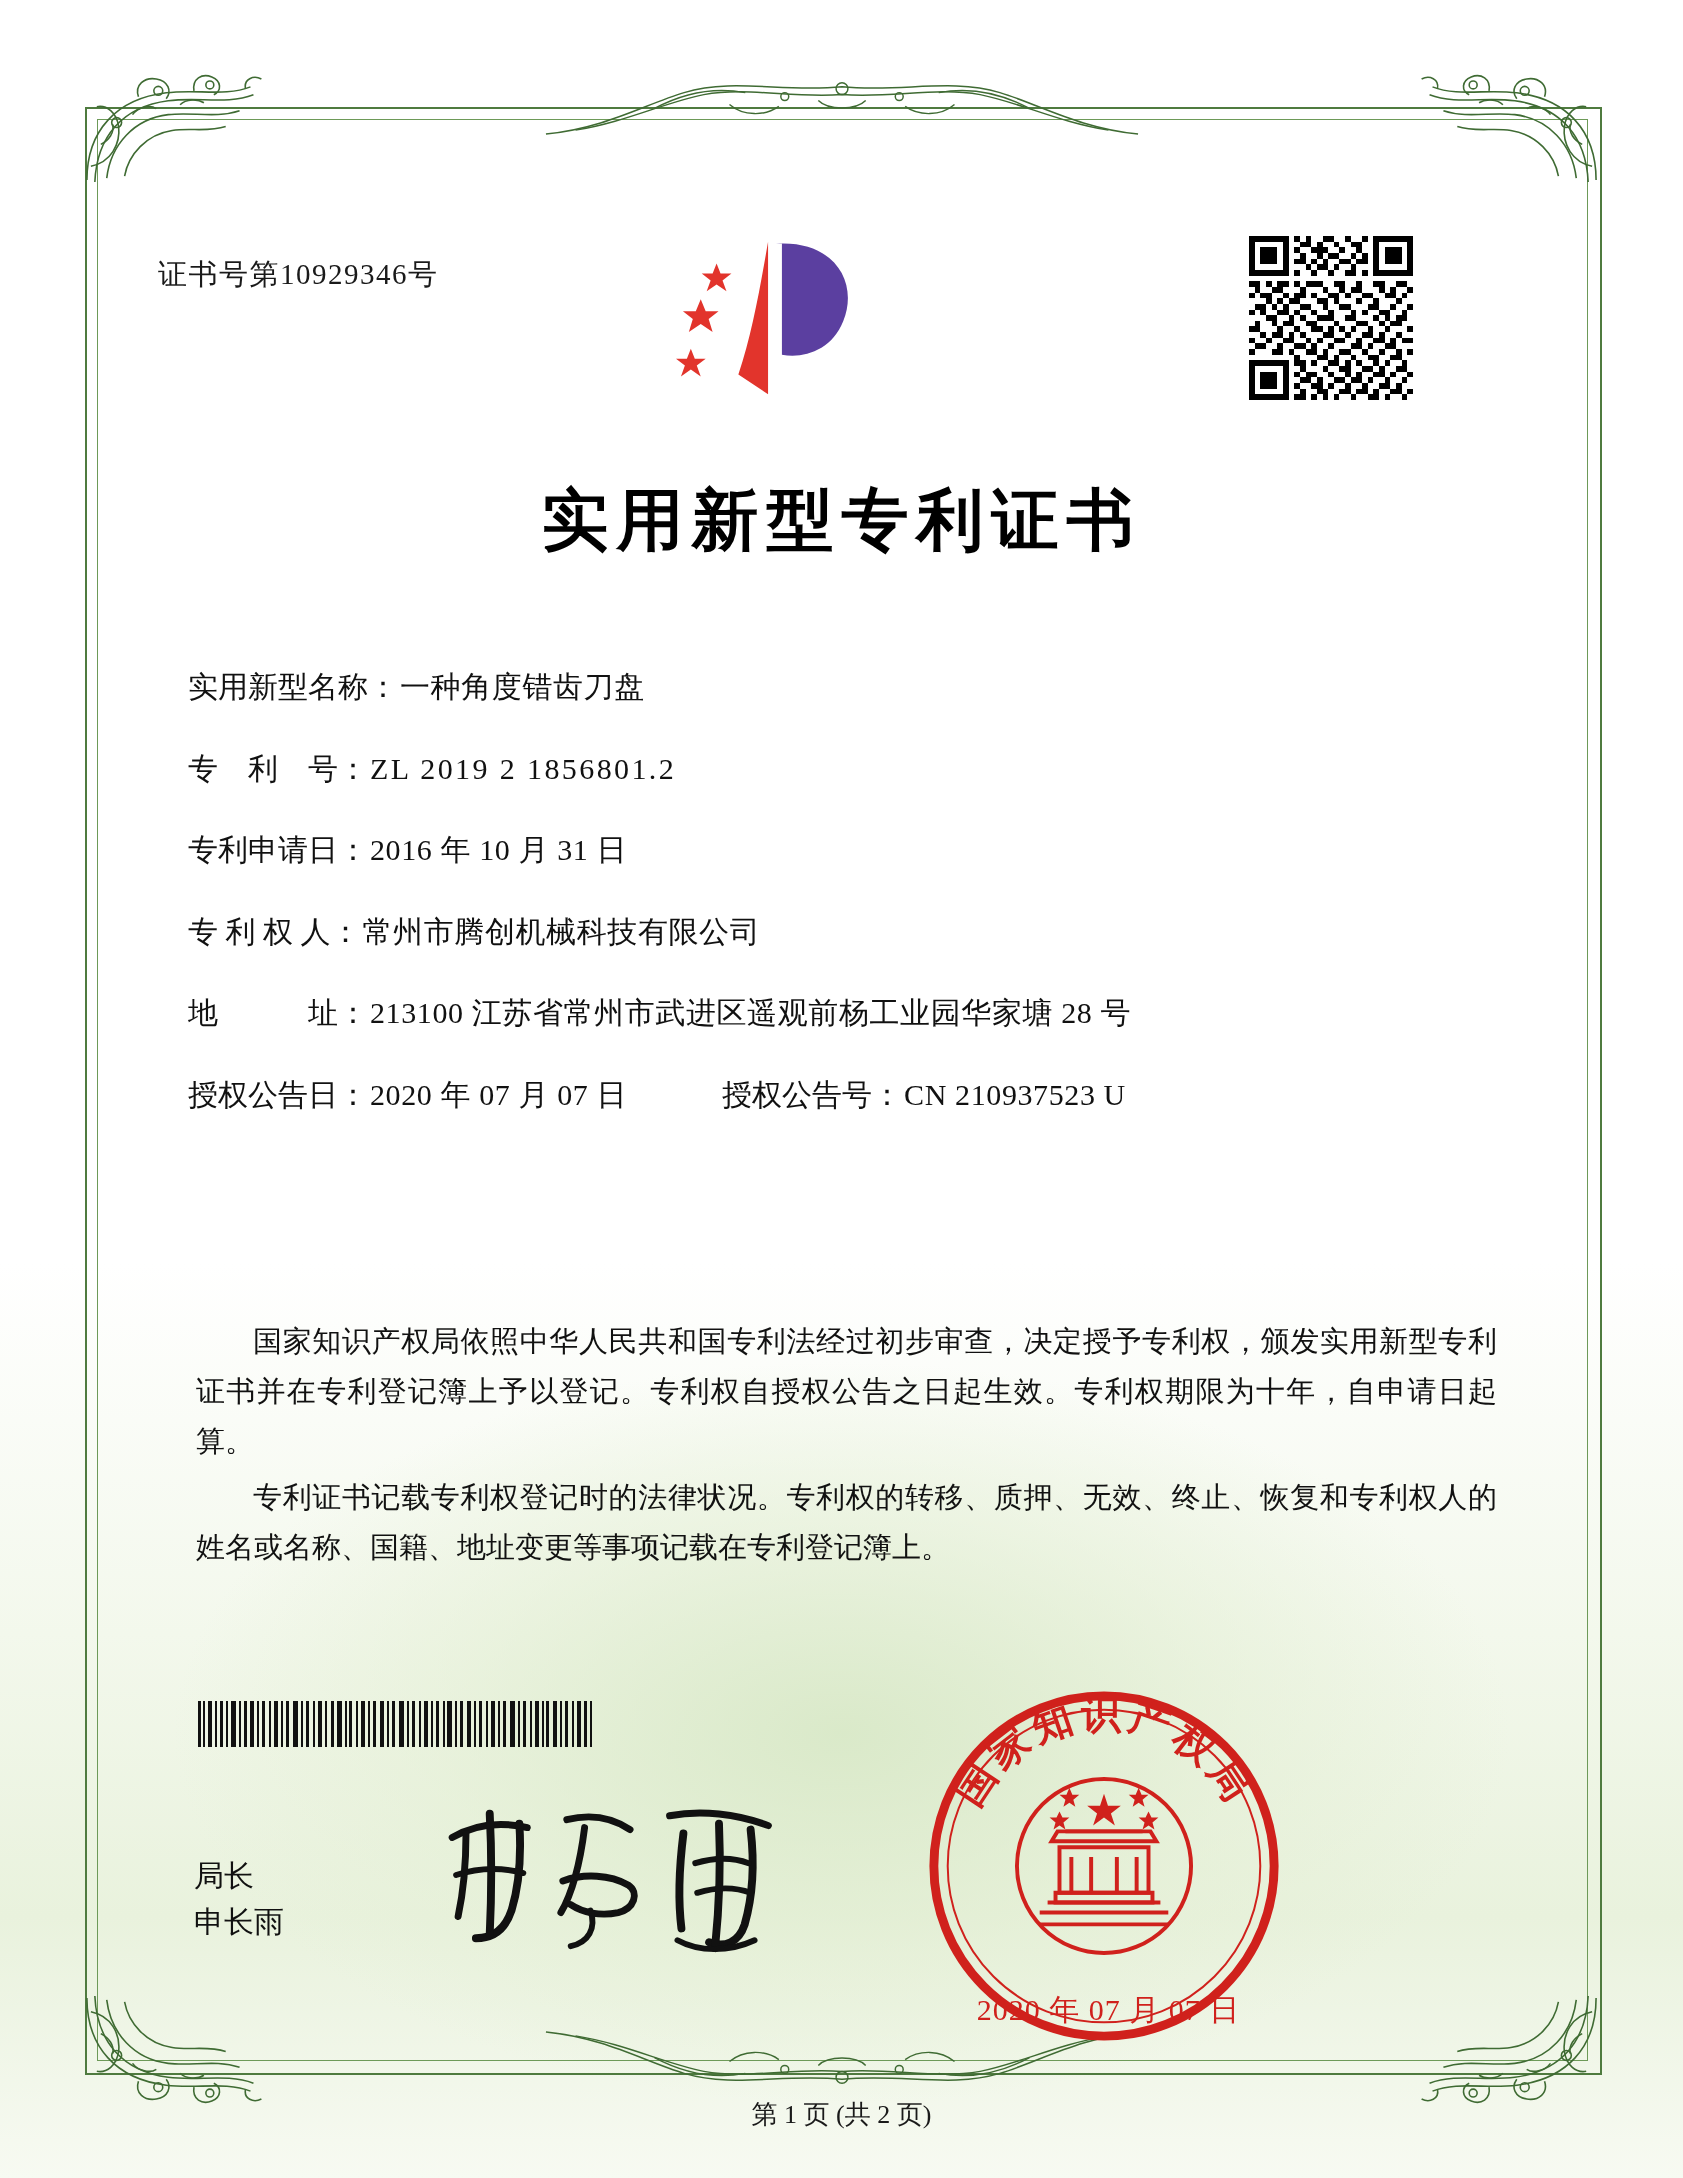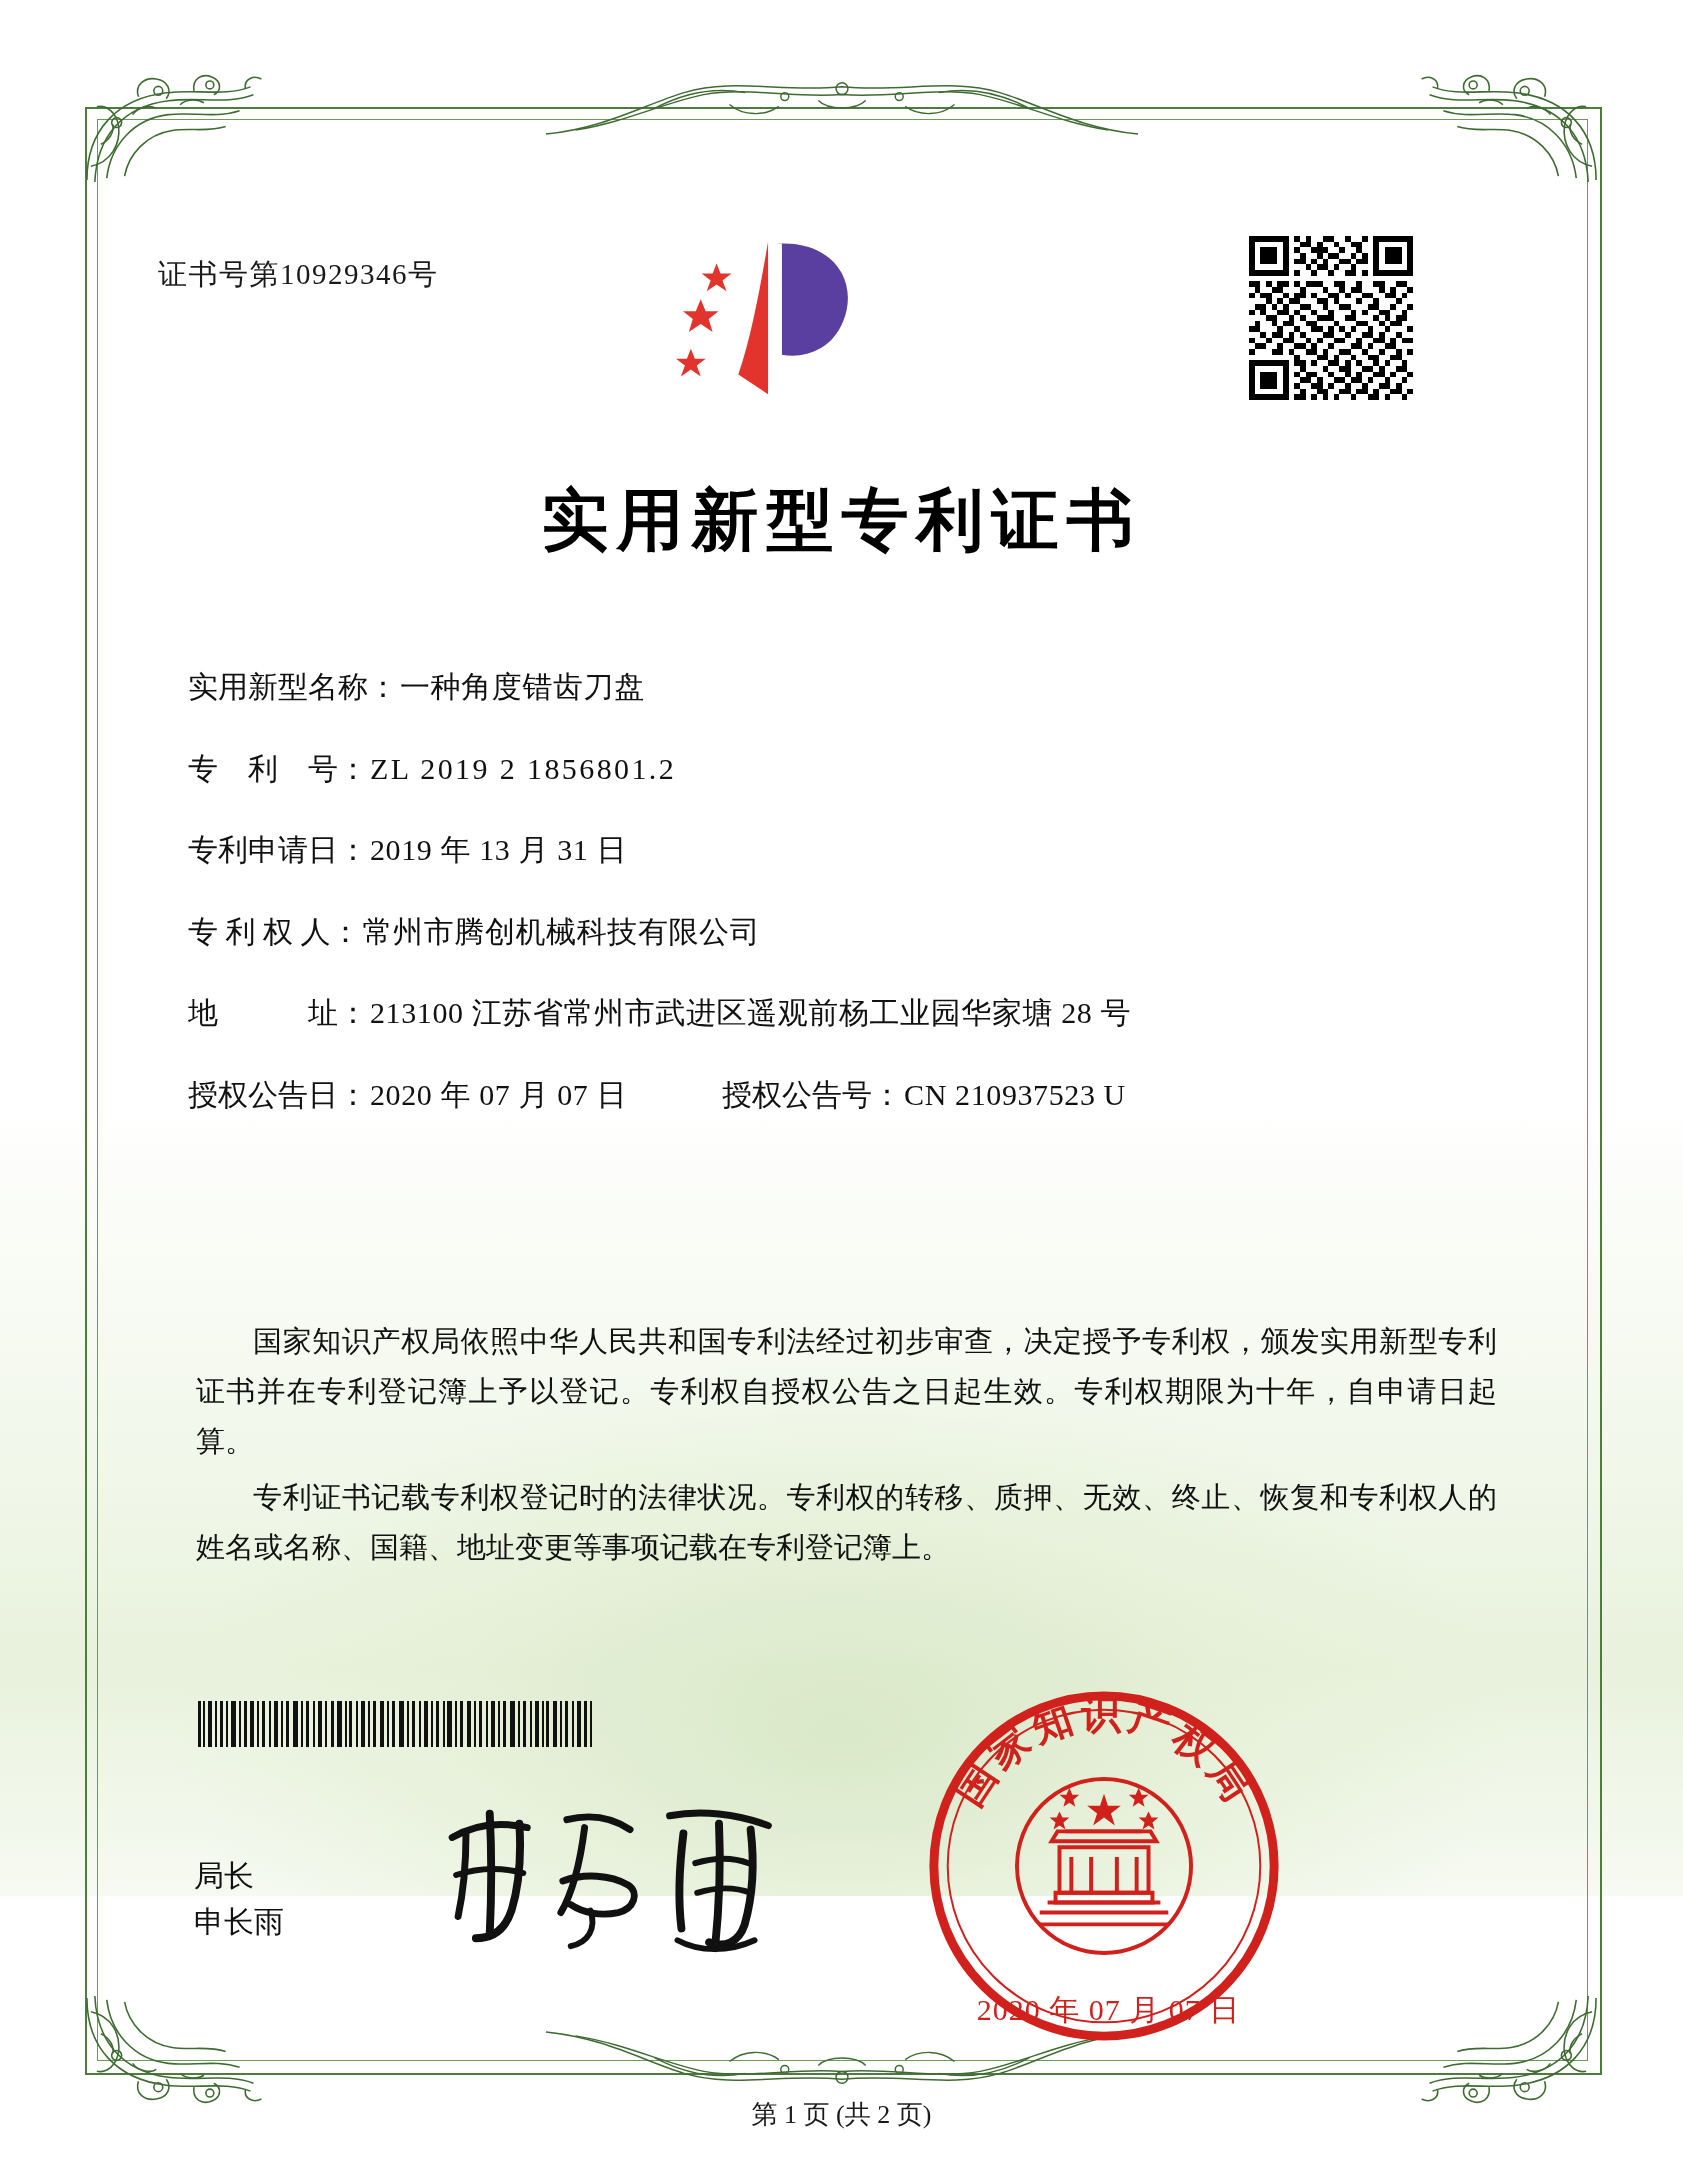--- a/index.html
+++ b/index.html
@@ -13,21 +13,21 @@
     font-family: "Liberation Serif", "DejaVu Serif", serif;
     position: relative;
     overflow: hidden;
   }
 
   
   #certificate {
     position: absolute;
     left: 0; top: 0;
     width: 1683px;
-    height: 1896px;
+    height: 2178px;
     background:
       radial-gradient(ellipse 891px 495px at 50% 1733px, rgba(214,231,196,0.85) 0%, rgba(226,238,210,0.5) 45%, rgba(255,255,255,0) 75%),
       linear-gradient(to bottom, #ffffff 0%, #ffffff 58%, #f3f8ec 75%, #e9f2dd 88%, #f7faf2 100%);
   }
 
   
   .frame-outer {
     position: absolute;
     left: 85px; top: 107px;
     width: 1513px; height: 1964px;
@@ -585,21 +585,21 @@
     <div class="field-row">
       <span class="field-label">实用新型名称：</span>
       <span class="field-value">一种角度错齿刀盘</span>
     </div>
     <div class="field-row">
       <span class="field-label">专　利　号：</span>
       <span class="field-value mono">ZL 2019 2 1856801.2</span>
     </div>
     <div class="field-row">
       <span class="field-label">专利申请日：</span>
-      <span class="field-value">2019 年 13 月 31 日</span>
+      <span class="field-value">2016 年 10 月 31 日</span>
     </div>
     <div class="field-row">
       <span class="field-label">专 利 权 人：</span>
       <span class="field-value">常州市腾创机械科技有限公司</span>
     </div>
     <div class="field-row">
       <span class="field-label">地　　　址：</span>
       <span class="field-value">213100 江苏省常州市武进区遥观前杨工业园华家塘 28 号</span>
     </div>
     <div class="field-row dual">

